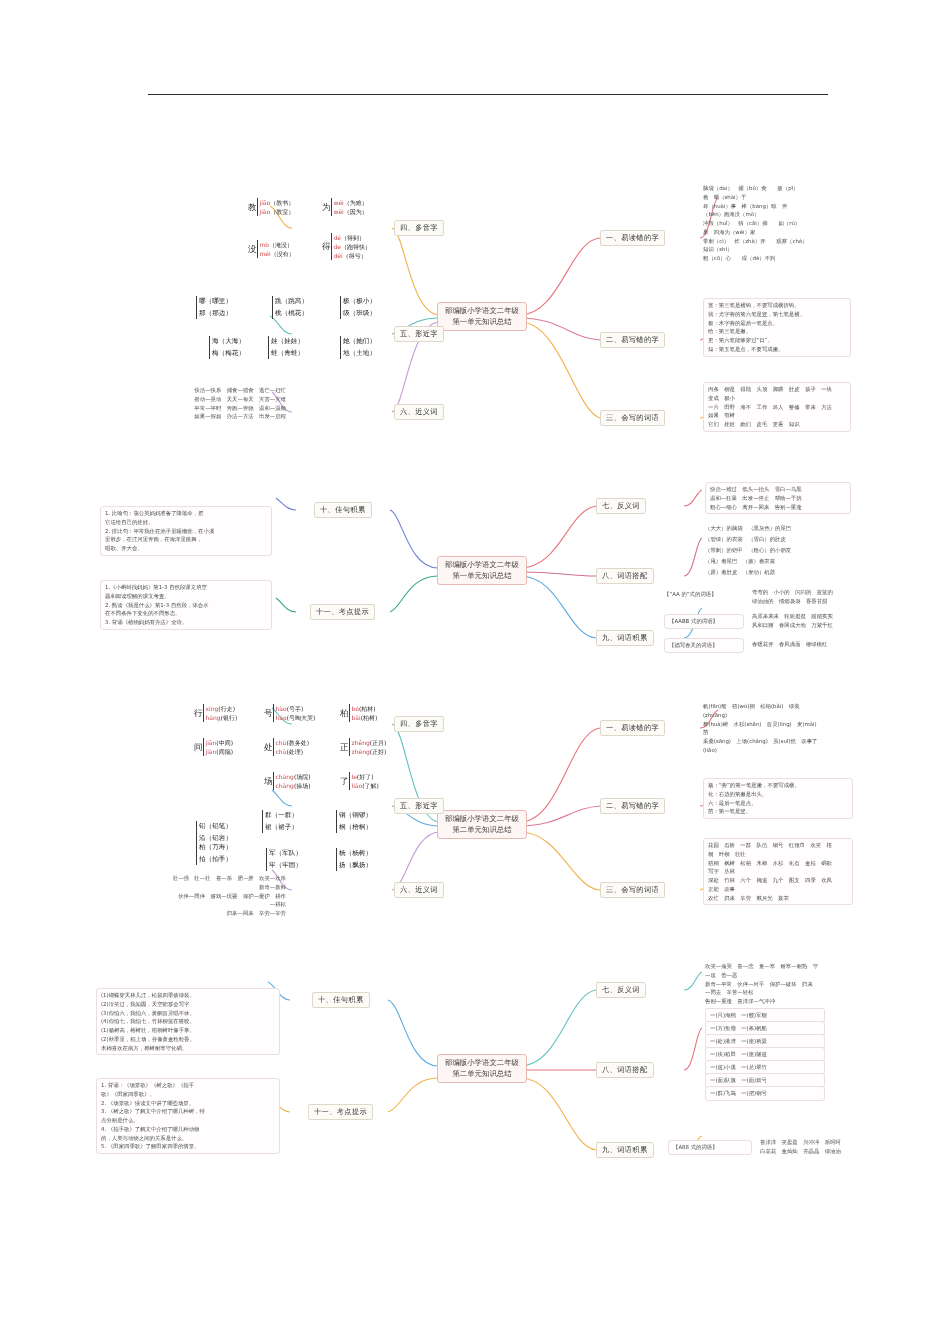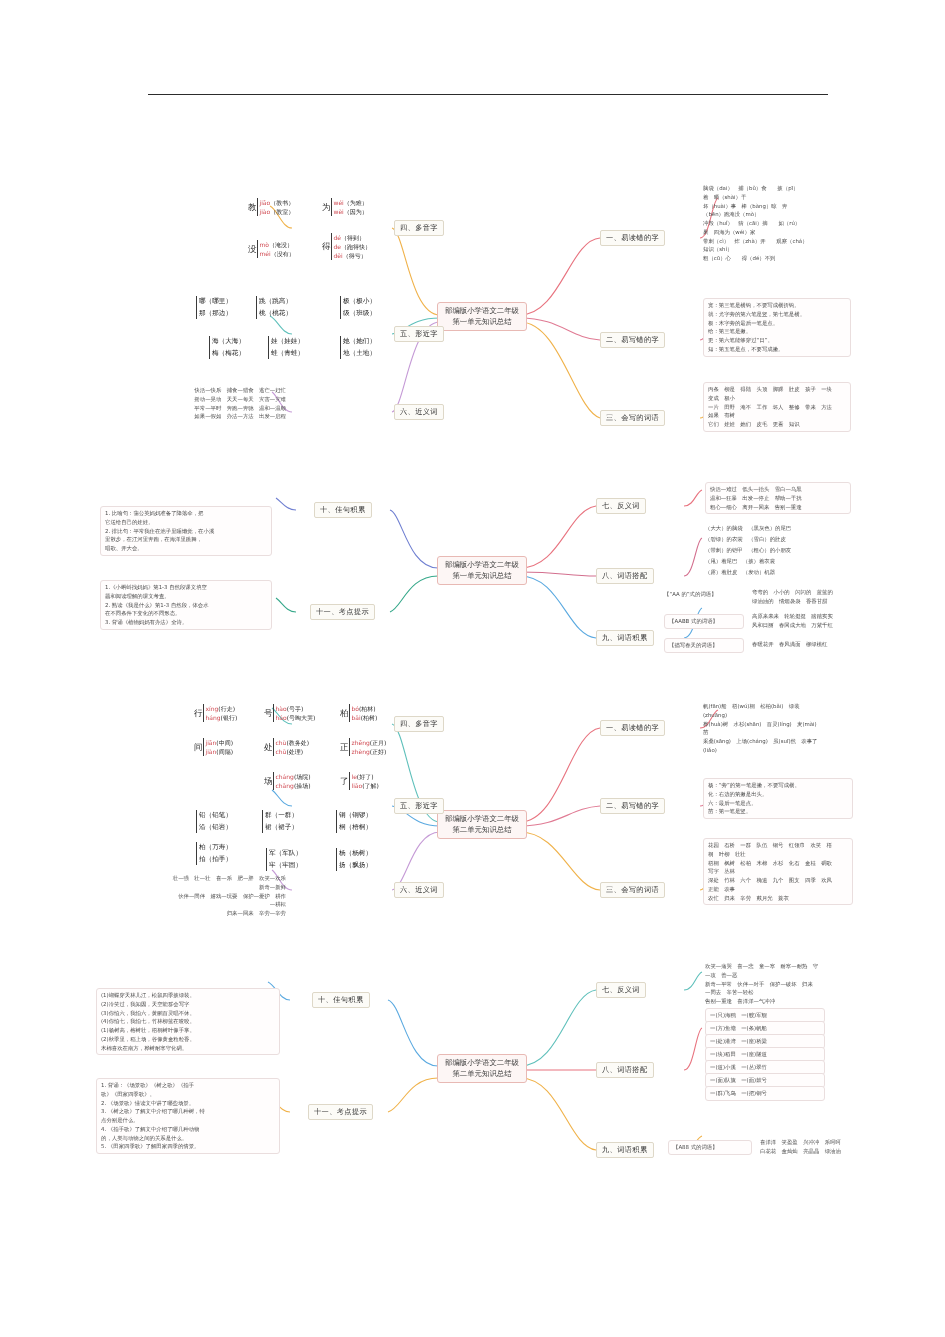--- a/index.html
+++ b/index.html
@@ -166,21 +166,21 @@
       <span class="ch">为</span><span class="brk"><span class="py">wéi</span><span>（为难）</span><br><span class="py">wèi</span><span>（因为）</span></span>
     </div>
     <div class="poly" style="left:248px; top:70px;">
       <span class="ch">没</span><span class="brk"><span class="py">mò</span><span>（淹没）</span><br><span class="py">méi</span><span>（没有）</span></span>
     </div>
     <div class="poly" style="left:322px; top:63px;">
       <span class="ch">得</span><span class="brk"><span class="py">dé</span><span>（得到）</span><br><span class="py">de</span><span>（跑得快）</span><br><span class="py">děi</span><span>（得亏）</span></span>
     </div>
 
     <div class="pairs" style="left:196px; top:126px;"><span class="brk"><span>哪（哪里）</span><br><span>那（那边）</span></span></div>
-    <div class="pairs" style="left:256px; top:126px;"><span class="brk"><span>跳（跳高）</span><br><span>桃（桃花）</span></span></div>
+    <div class="pairs" style="left:272px; top:126px;"><span class="brk"><span>跳（跳高）</span><br><span>桃（桃花）</span></span></div>
     <div class="pairs" style="left:340px; top:126px;"><span class="brk"><span>极（极小）</span><br><span>级（班级）</span></span></div>
     <div class="pairs" style="left:196px; top:166px;margin-left:13px;"><span class="brk"><span>海（大海）</span><br><span>梅（梅花）</span></span></div>
     <div class="pairs" style="left:268px; top:166px;"><span class="brk"><span>娃（娃娃）</span><br><span>蛙（青蛙）</span></span></div>
     <div class="pairs" style="left:340px; top:166px;"><span class="brk"><span>她（她们）</span><br><span>地（土地）</span></span></div>
 
     <div class="leafbox l" style="left:126px; top:216px; width:160px; text-align:right;">快活—快乐　捕食—猎食　逃亡—赶忙
 摇动—晃动　天天—每天　灾害—灾难
 平常—平时　奔跑—奔驰　温和—温顺
 如果—假如　办法—方法　出发—启程</div>
   </div>
@@ -307,21 +307,21 @@
     <div class="poly" style="left:340px; top:48px;">
       <span class="ch">正</span><span class="brk"><span class="py">zhēng</span><span>(正月)</span><br><span class="py">zhèng</span><span>(正好)</span></span>
     </div>
     <div class="poly" style="left:264px; top:82px;">
       <span class="ch">场</span><span class="brk"><span class="py">cháng</span><span>(场院)</span><br><span class="py">chǎng</span><span>(操场)</span></span>
     </div>
     <div class="poly" style="left:340px; top:82px;">
       <span class="ch">了</span><span class="brk"><span class="py">le</span><span>(好了)</span><br><span class="py">liǎo</span><span>(了解)</span></span>
     </div>
 
-    <div class="pairs" style="left:196px; top:120px;"><span class="brk"><span>铅（铅笔）</span><br><span>沿（铅岩）</span></span></div>
+    <div class="pairs" style="left:196px; top:131px;"><span class="brk"><span>铅（铅笔）</span><br><span>沿（铅岩）</span></span></div>
     <div class="pairs" style="left:262px; top:120px;"><span class="brk"><span>群（一群）</span><br><span>裙（裙子）</span></span></div>
     <div class="pairs" style="left:336px; top:120px;"><span class="brk"><span>铜（铜锣）</span><br><span>桐（梧桐）</span></span></div>
     <div class="pairs" style="left:196px; top:152px;"><span class="brk"><span>柏（万寿）</span><br><span>拍（拍手）</span></span></div>
     <div class="pairs" style="left:266px; top:158px;"><span class="brk"><span>军（军队）</span><br><span>牢（牢固）</span></span></div>
     <div class="pairs" style="left:336px; top:158px;"><span class="brk"><span>杨（杨树）</span><br><span>扬（飘扬）</span></span></div>
 
     <div class="leafbox l" style="left:120px; top:184px; width:166px; text-align:right;">壮—强　壮—壮　喜—乐　肥—胖　欢笑—欢乐
 新奇—新鲜
 伙伴—同伴　嬉戏—玩耍　保护—爱护　耕作
 —耕耘

